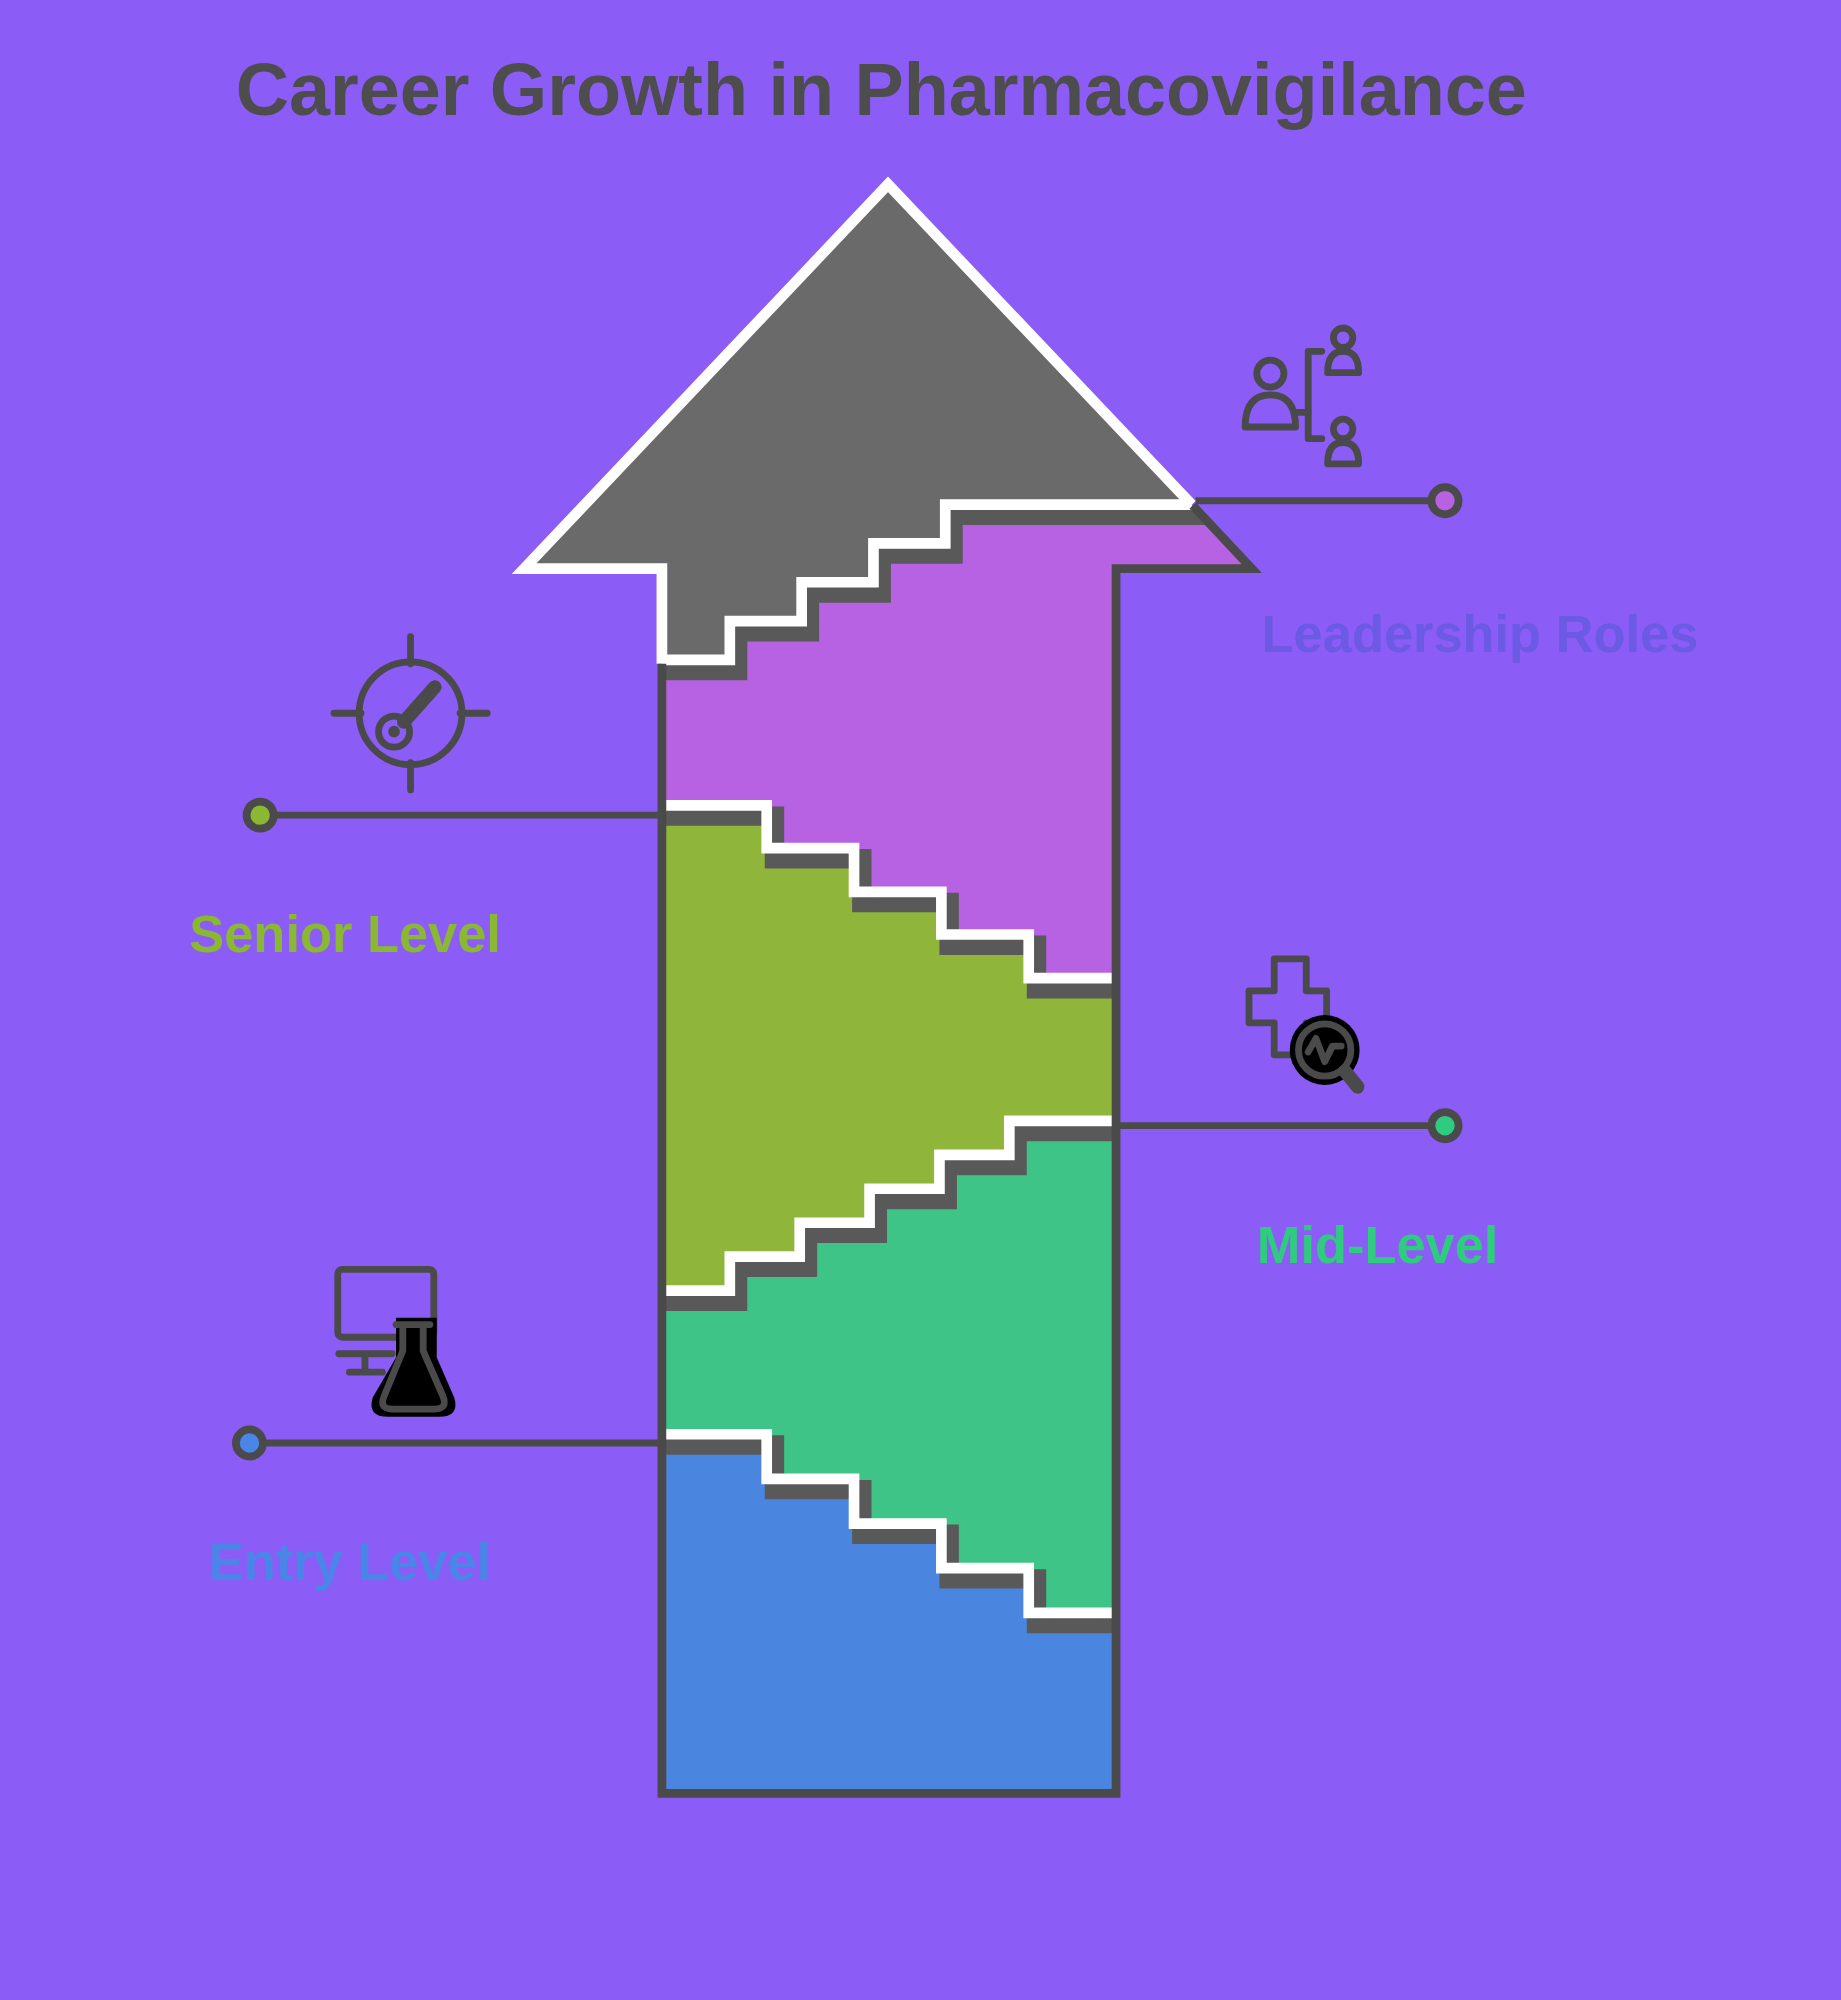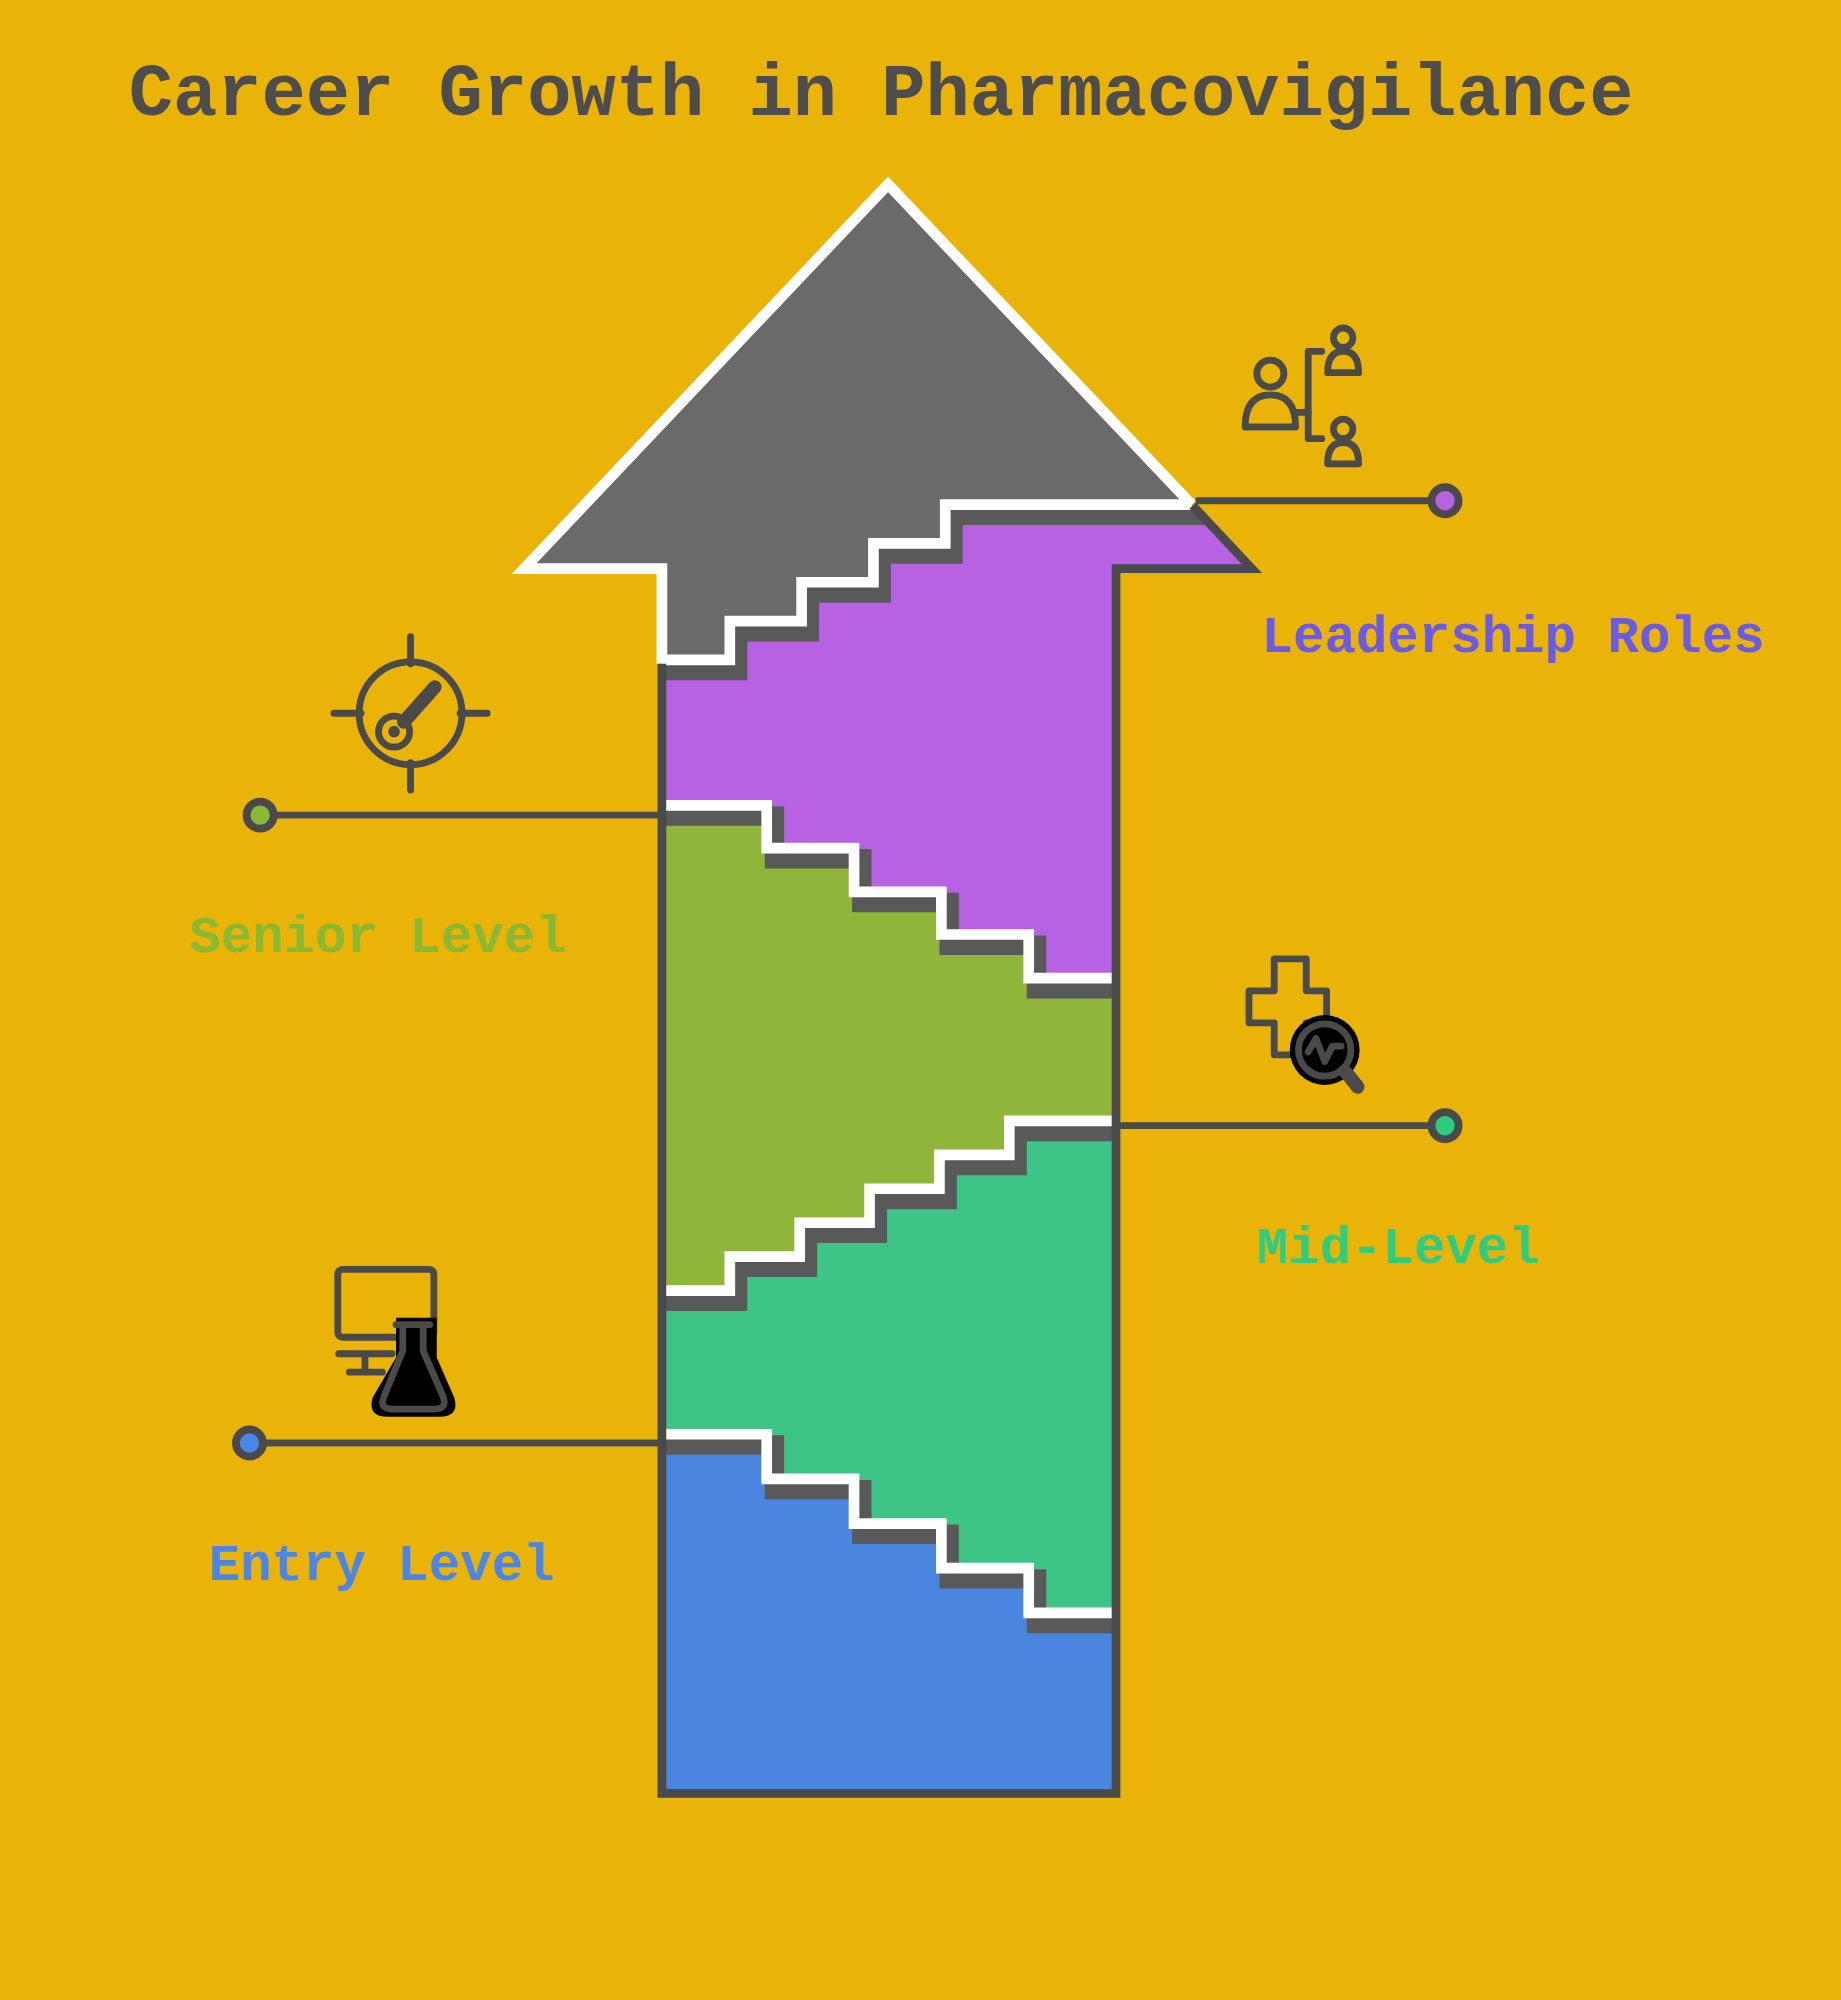--- a/index.html
+++ b/index.html
@@ -1,17 +1,17 @@
 <!DOCTYPE html>
 <html><head>
 <meta charset="utf-8">
 <style>
   html,body{margin:0;padding:0;background:#000;}
-  .stage{position:relative;width:1842px;height:2001px;background:#eab308;overflow:hidden;
-         font-family:Liberation Mono, monospace;}
+  .stage{position:relative;width:1842px;height:2001px;background:#8b5cf6;overflow:hidden;
+         font-family:Liberation Sans, sans-serif;}
   svg{display:block;position:absolute;left:0;top:0;}
   .t-title{font-weight:700;font-size:76px;}
   .t-label{font-weight:700;font-size:54px;}
   .stroke-white{stroke:#ffffff;stroke-width:11;fill:none;stroke-linejoin:miter;}
   .stroke-dark{stroke:#4a4a4a;stroke-width:9;fill:none;stroke-linejoin:miter;}
   .bevel{stroke:#595959;stroke-width:20;fill:none;stroke-linejoin:miter;}
   .step-hi{stroke:#ffffff;stroke-width:11;fill:none;stroke-linejoin:miter;}
   .connector{stroke:#4a4a4a;stroke-width:7;fill:none;}
   .dot{stroke:#4a4a4a;stroke-width:8;}
   .icon{stroke:#4a4a4a;stroke-width:7;fill:none;stroke-linecap:round;stroke-linejoin:round;}

